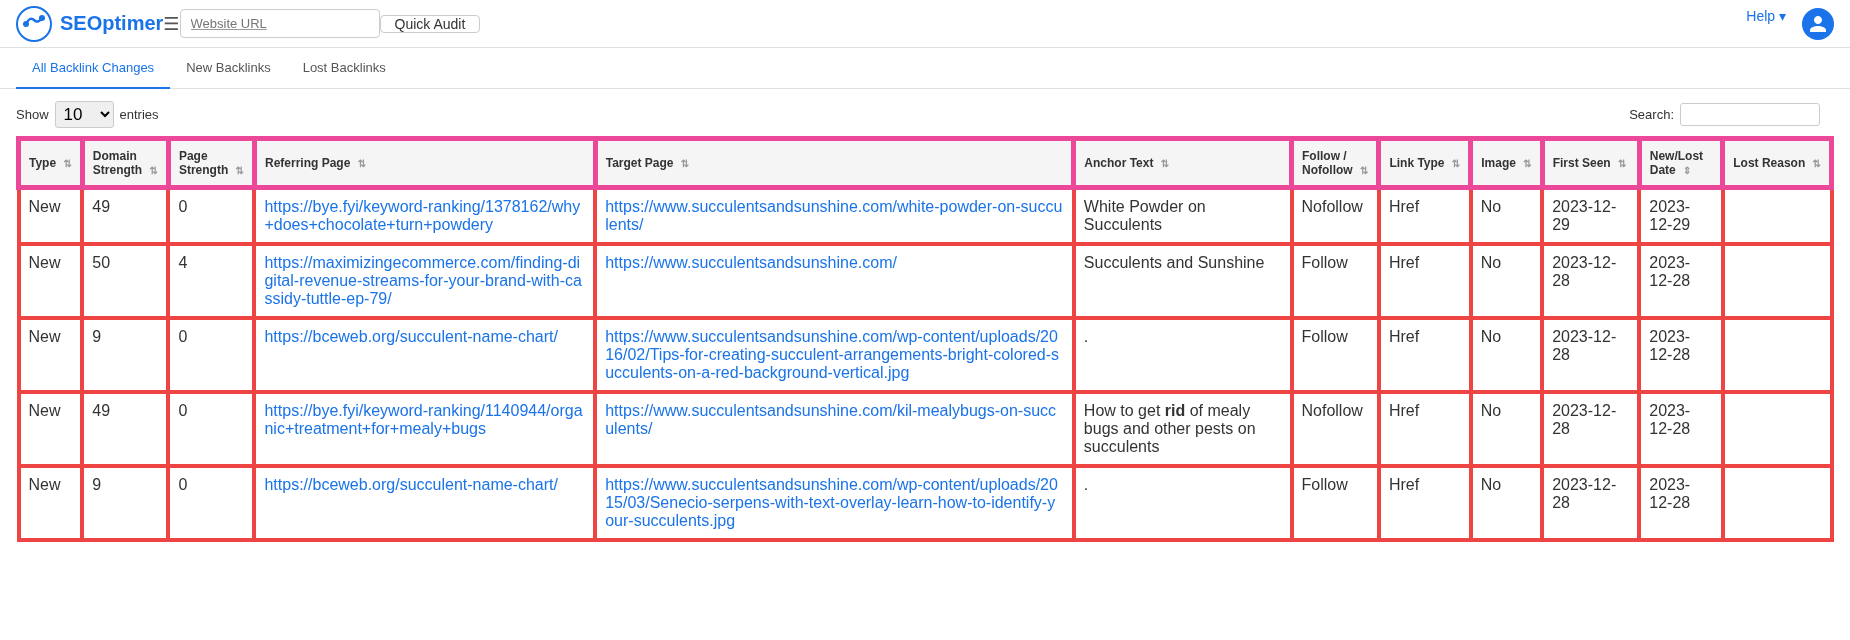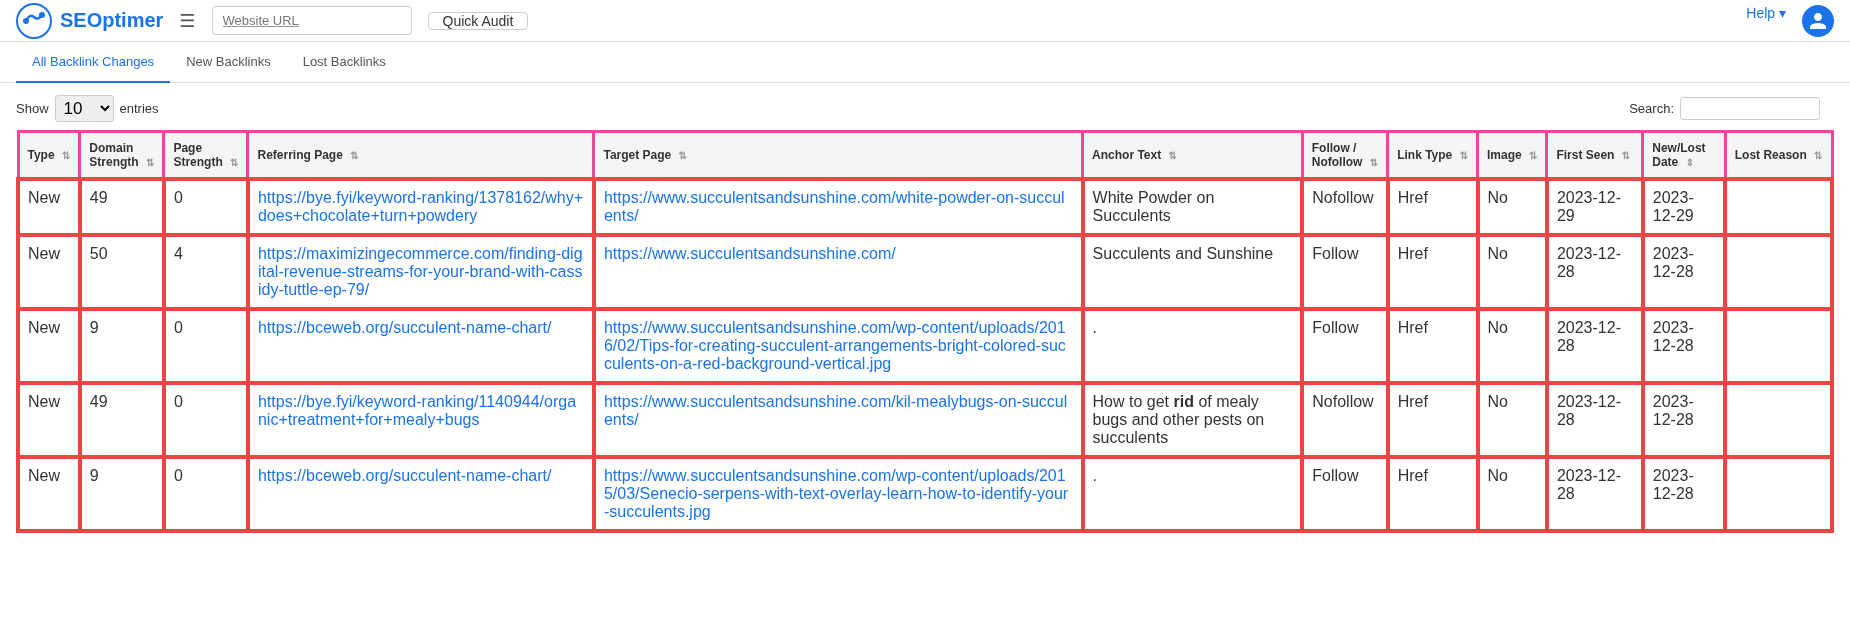--- a/index.html
+++ b/index.html
@@ -4,22 +4,21 @@
   <style>
     * { box-sizing: border-box; margin: 0; padding: 0; }
     body { font-family: Arial, sans-serif; font-size: 13px; color: #333; background: #fff; }
 
     
     .header {
       display: flex;
       align-items: center;
       padding: 8px 16px;
       border-bottom: 1px solid #e0e0e0;
-      height: 42px;
-      gap: 16px;
+      height: 48px;
     }
     .logo {
       display: flex;
       align-items: center;
       gap: 8px;
       font-size: 20px;
       font-weight: bold;
       color: #1a73e8;
     }
     .logo-icon {
@@ -139,21 +138,21 @@
       font-size: 12.5px;
     }
     thead tr {
       background: #f5f5f5;
     }
     th {
       padding: 8px 8px;
       text-align: left;
       font-weight: 600;
       color: #333;
-      border: 3px solid #ec4899;
+      border: 5px solid #ec4899;
       white-space: nowrap;
       font-size: 12px;
     }
     th .sort-icon {
       margin-left: 4px;
       color: #999;
       font-size: 10px;
     }
     td {
       padding: 8px 8px;

